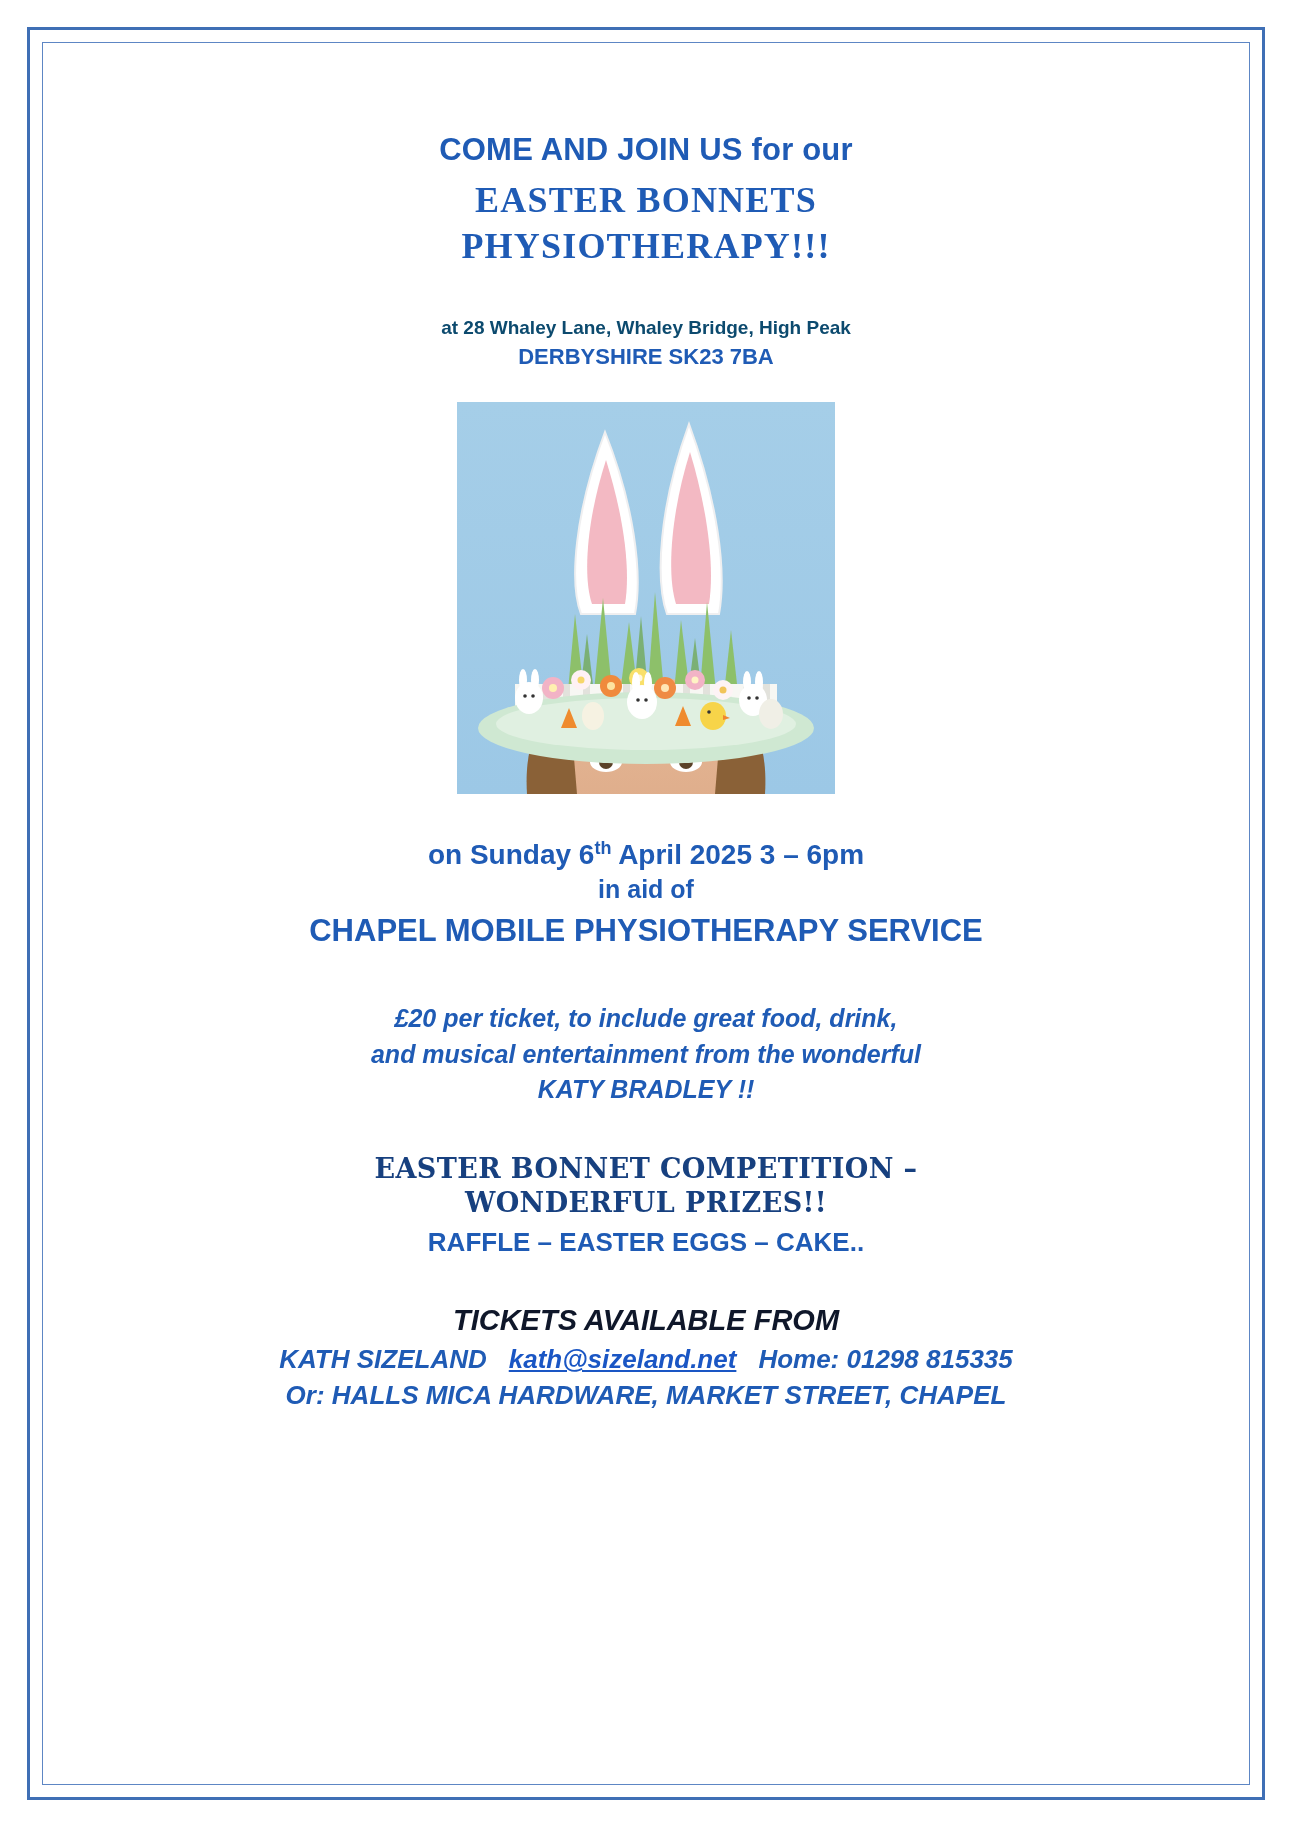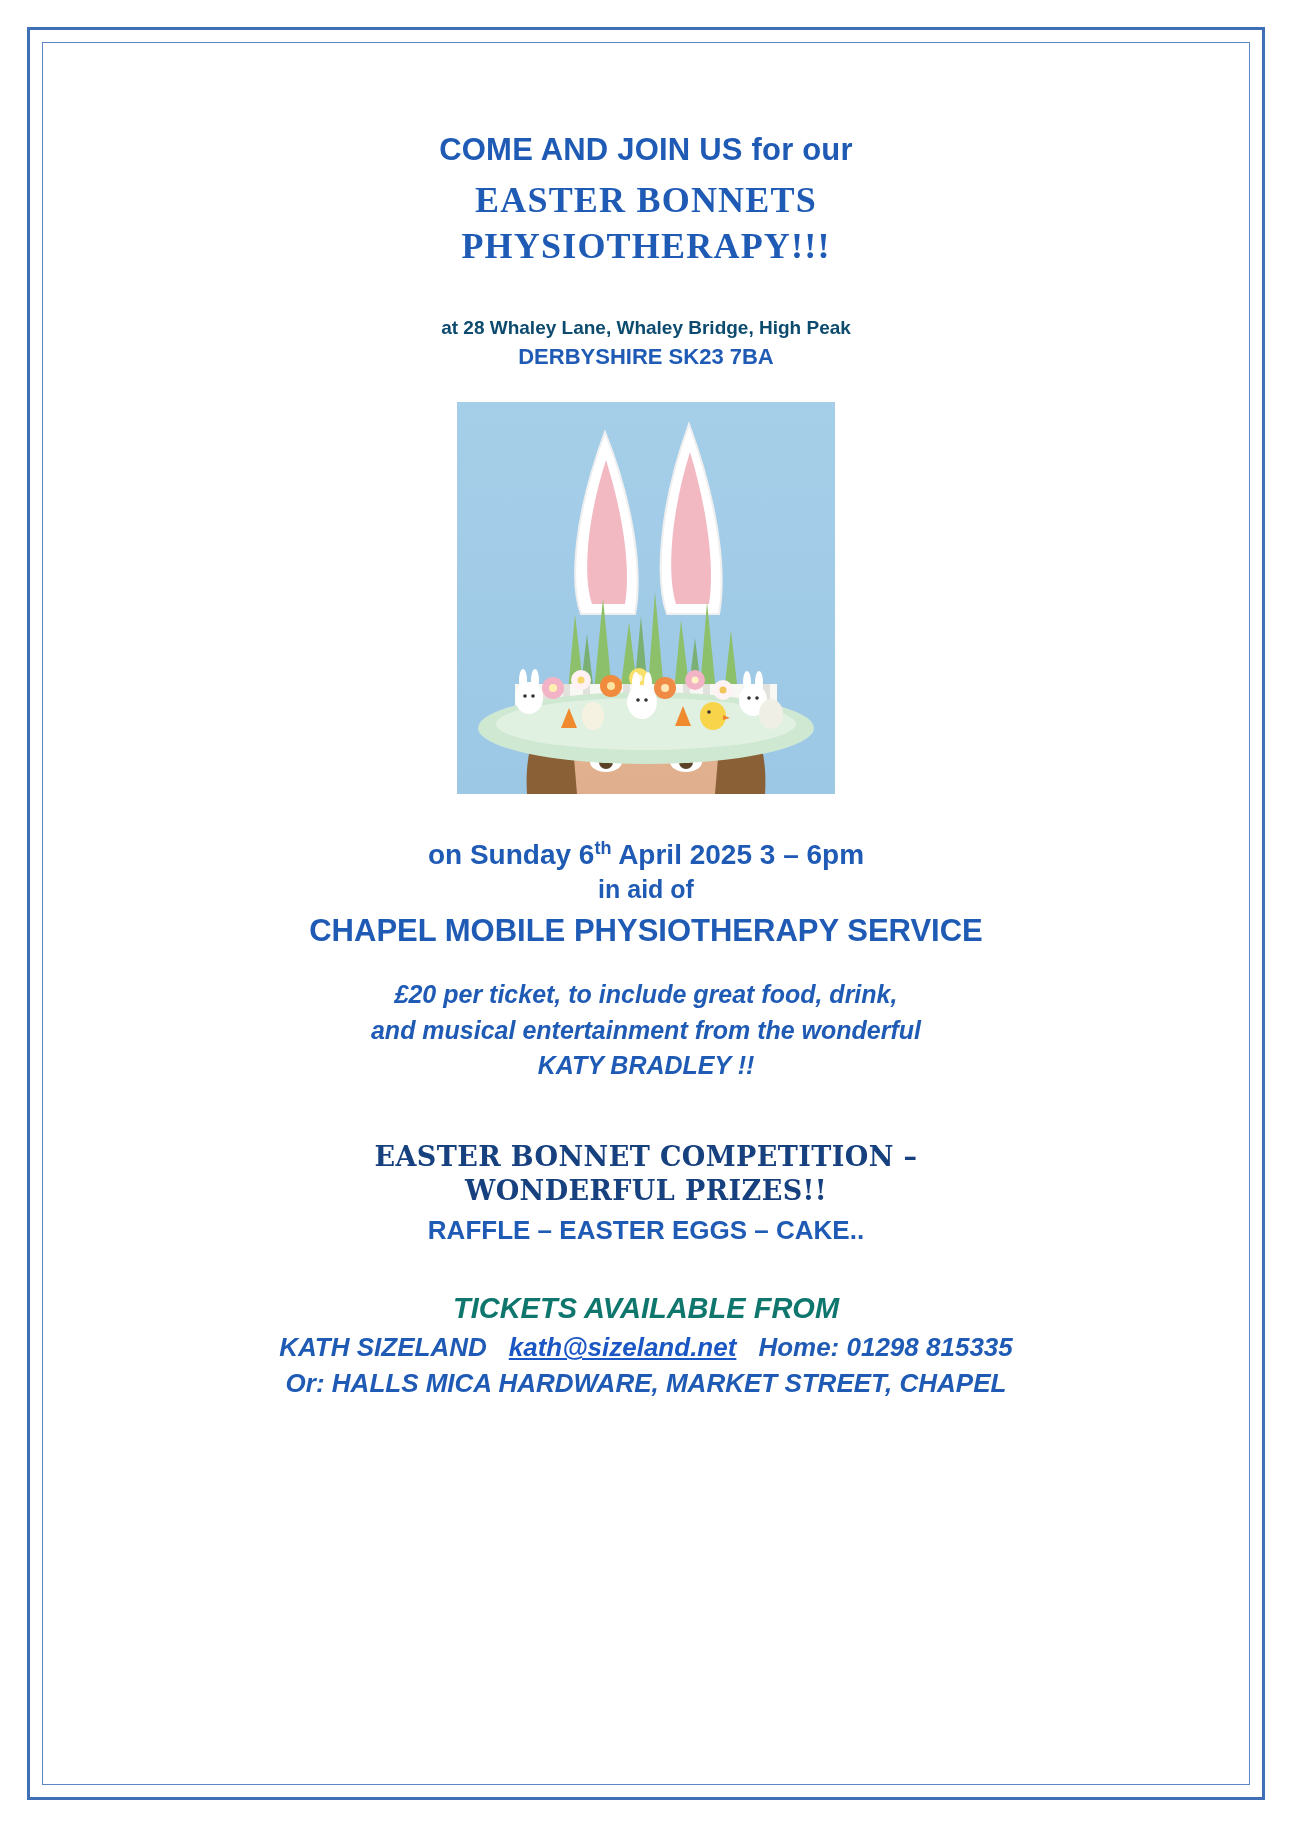--- a/index.html
+++ b/index.html
@@ -109,50 +109,50 @@
   }
   .charity-reg {
     margin-top: 8px;
     font-size: 20px;
     font-weight: bold;
     font-style: italic;
     color: #1f5bb5;
   }
 
   .ticket-block {
-    margin-top: 28px;
+    margin-top: 52px;
     font-size: 25px;
     font-weight: bold;
     font-style: italic;
     color: #1f5bb5;
     line-height: 1.42;
   }
 
   .comp-line1, .comp-line2 {
     font-family: "DejaVu Serif", serif;
     font-size: 27px;
     font-weight: bold;
     color: #17407f;
     letter-spacing: 0.4px;
     line-height: 1.25;
   }
-  .comp-line1 { margin-top: 56px; }
+  .comp-line1 { margin-top: 44px; }
   .raffle {
     margin-top: 8px;
     font-size: 26px;
     font-weight: bold;
     color: #1f5bb5;
   }
 
   .tickets-from {
     margin-top: 46px;
     font-size: 29px;
     font-weight: bold;
     font-style: italic;
-    color: #0f766e;
+    color: #0f172a;
   }
   .seller-line {
     margin-top: 7px;
     font-size: 26px;
     font-weight: bold;
     font-style: italic;
     color: #1f5bb5;
   }
   .seller-line .email {
     color: #1a56c4;

